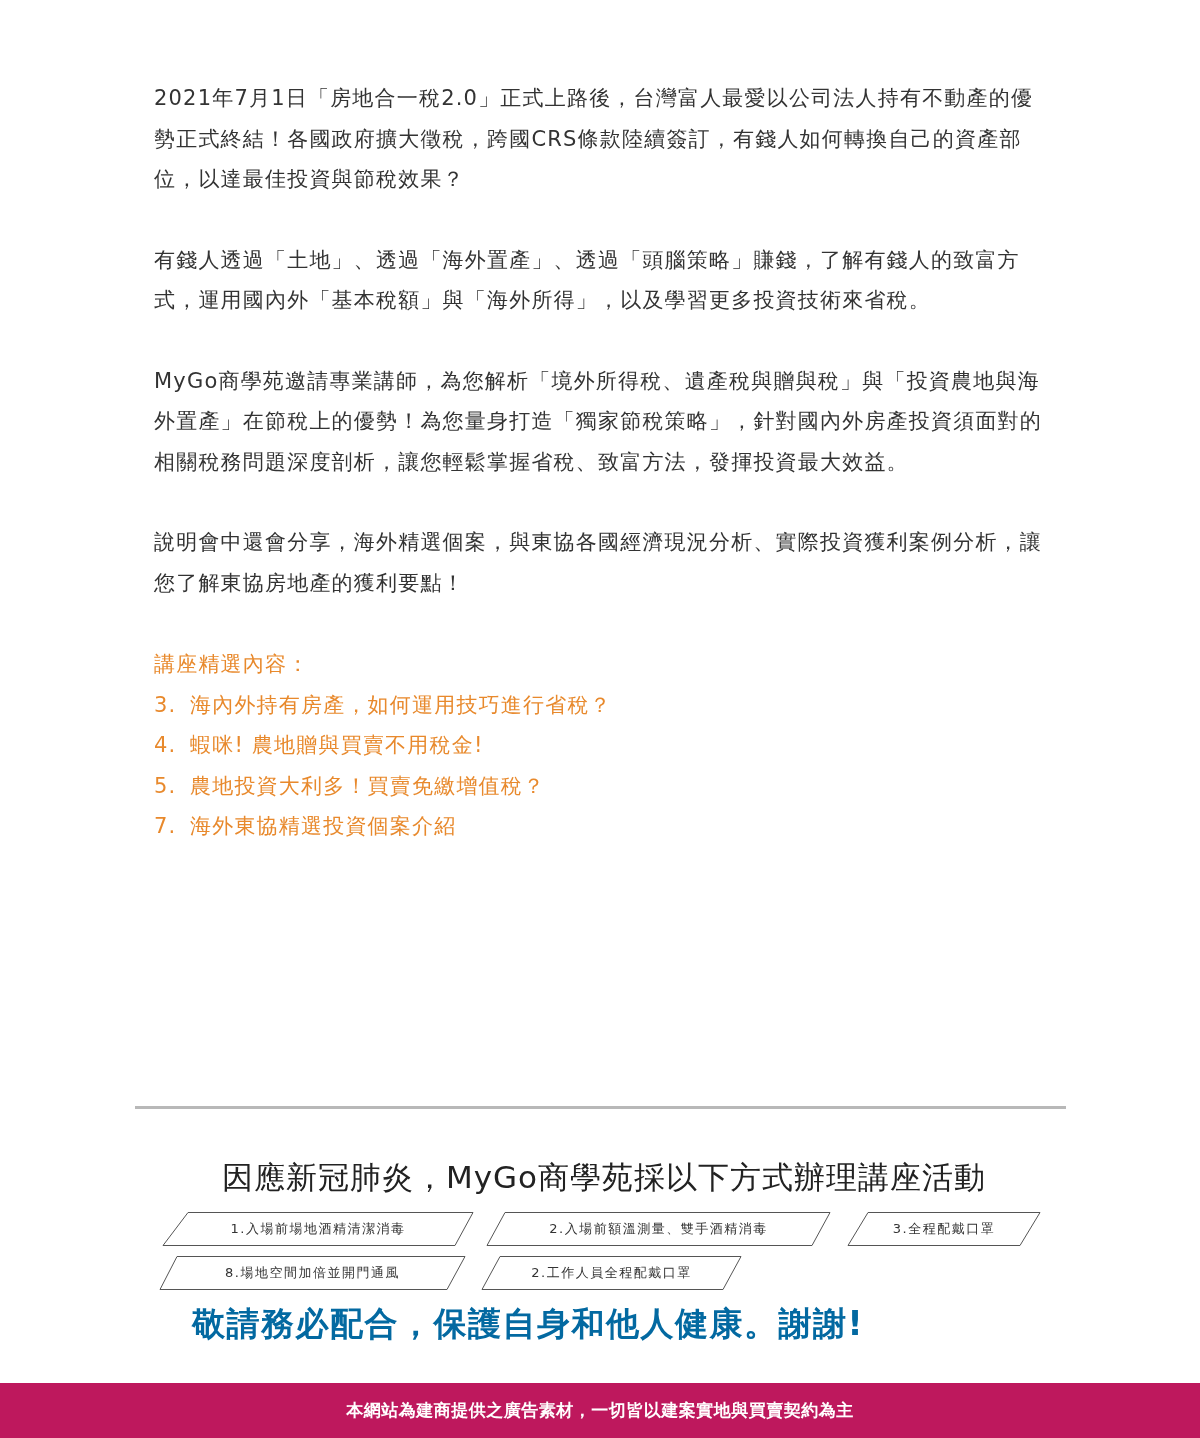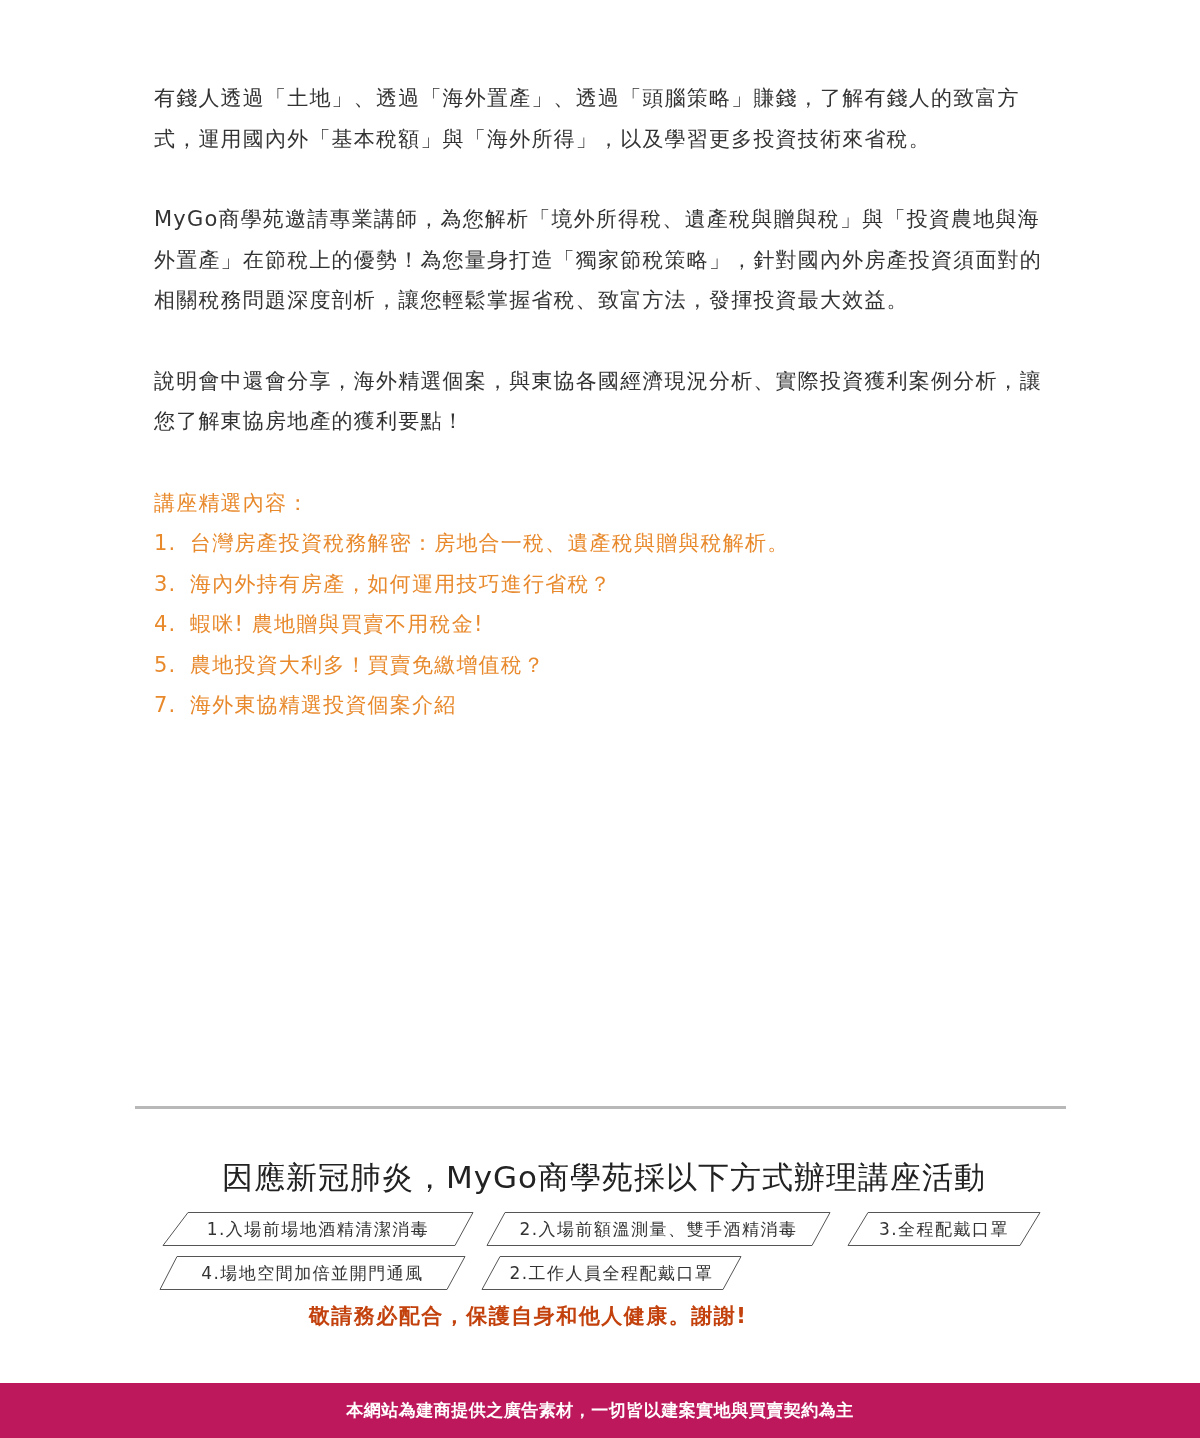--- a/index.html
+++ b/index.html
@@ -17,43 +17,43 @@
   .highlights .num { display: inline-block; width: 36px; }
   .divider { position: absolute; left: 135px; top: 1106px; width: 931px; height: 3px; background: #b8b8b8; }
   .covid-title {
     position: absolute; left: 0; width: 1200px; top: 1153px; text-align: center;
     font-size: 31px; color: #222222; letter-spacing: 1px; margin: 4px; font-weight: normal;
   }
   .tag { position: absolute; height: 34px; }
   .tag svg { position: absolute; left: 0; top: 0; overflow: visible; }
   .tag .tag-label {
     position: absolute; left: 0; right: 0; top: 0; height: 18px; line-height: 34px;
-    text-align: center; font-size: 17px; color: #333333; letter-spacing: 1.5px;
+    text-align: center; font-size: 13px; color: #333333; letter-spacing: 1.5px;
   }
   .closing {
     position: absolute; left: 0; width: 1056px; top: 1302px; text-align: center;
-    font-size: 21px; color: #c2410c; font-weight: bold; letter-spacing: 1.5px; margin: 0;
+    font-size: 33px; color: #0369a1; font-weight: bold; letter-spacing: 1.5px; margin: 0;
   }
   .footer {
     position: absolute; left: 0; top: 1383px; width: 1200px; height: 55px; background: #be185d;
     color: #ffffff; text-align: center; line-height: 55px; font-size: 17px; font-weight: bold; letter-spacing: 0.5px;
   }
 </style>
 </head>
 <body>
 
 <div class="article">
+  <p class="para">2021年7月1日「房地合一稅2.0」正式上路後，台灣富人最愛以公司法人持有不動產的優勢正式終結！各國政府擴大徵稅，跨國CRS條款陸續簽訂，有錢人如何轉換自己的資產部位，以達最佳投資與節稅效果？</p>
   <p class="para">有錢人透過「土地」、透過「海外置產」、透過「頭腦策略」賺錢，了解有錢人的致富方式，運用國內外「基本稅額」與「海外所得」，以及學習更多投資技術來省稅。</p>
   <p class="para">MyGo商學苑邀請專業講師，為您解析「境外所得稅、遺產稅與贈與稅」與「投資農地與海外置產」在節稅上的優勢！為您量身打造「獨家節稅策略」，針對國內外房產投資須面對的相關稅務問題深度剖析，讓您輕鬆掌握省稅、致富方法，發揮投資最大效益。</p>
   <p class="para">說明會中還會分享，海外精選個案，與東協各國經濟現況分析、實際投資獲利案例分析，讓您了解東協房地產的獲利要點！</p>
 
   <div class="highlights">
     <p class="hl-title">講座精選內容：</p>
     <ol>
-      <li><span class="num">1.</span><span>台灣房產投資稅務解密：房地合一稅、遺產稅與贈與稅解析。</span></li>
       <li><span class="num">3.</span><span>海內外持有房產，如何運用技巧進行省稅？</span></li>
       <li><span class="num">4.</span><span>蝦咪! 農地贈與買賣不用稅金!</span></li>
       <li><span class="num">5.</span><span>農地投資大利多！買賣免繳增值稅？</span></li>
       <li><span class="num">7.</span><span>海外東協精選投資個案介紹</span></li>
     </ol>
   </div>
 </div>
 
 <div class="divider"></div>
 
@@ -77,21 +77,21 @@
   <svg width="192" height="34">
     <polygon points="20,0.5 192,0.5 172,33.5 0,33.5" fill="#ffffff" stroke="#555555" stroke-width="1"></polygon>
   </svg>
   <span class="tag-label">3.全程配戴口罩</span>
 </div>
 
 <div class="tag" style="left:160px; top:1256px; width:305px;">
   <svg width="305" height="34">
     <polygon points="17,0.5 305,0.5 287,33.5 0,33.5" fill="#ffffff" stroke="#555555" stroke-width="1"></polygon>
   </svg>
-  <span class="tag-label">4.場地空間加倍並開門通風</span>
+  <span class="tag-label">8.場地空間加倍並開門通風</span>
 </div>
 
 <div class="tag" style="left:482px; top:1256px; width:259px;">
   <svg width="259" height="34">
     <polygon points="18,0.5 259,0.5 241,33.5 0,33.5" fill="#ffffff" stroke="#555555" stroke-width="1"></polygon>
   </svg>
   <span class="tag-label">2.工作人員全程配戴口罩</span>
 </div>
 
 <p class="closing">敬請務必配合，保護自身和他人健康。謝謝!</p>

